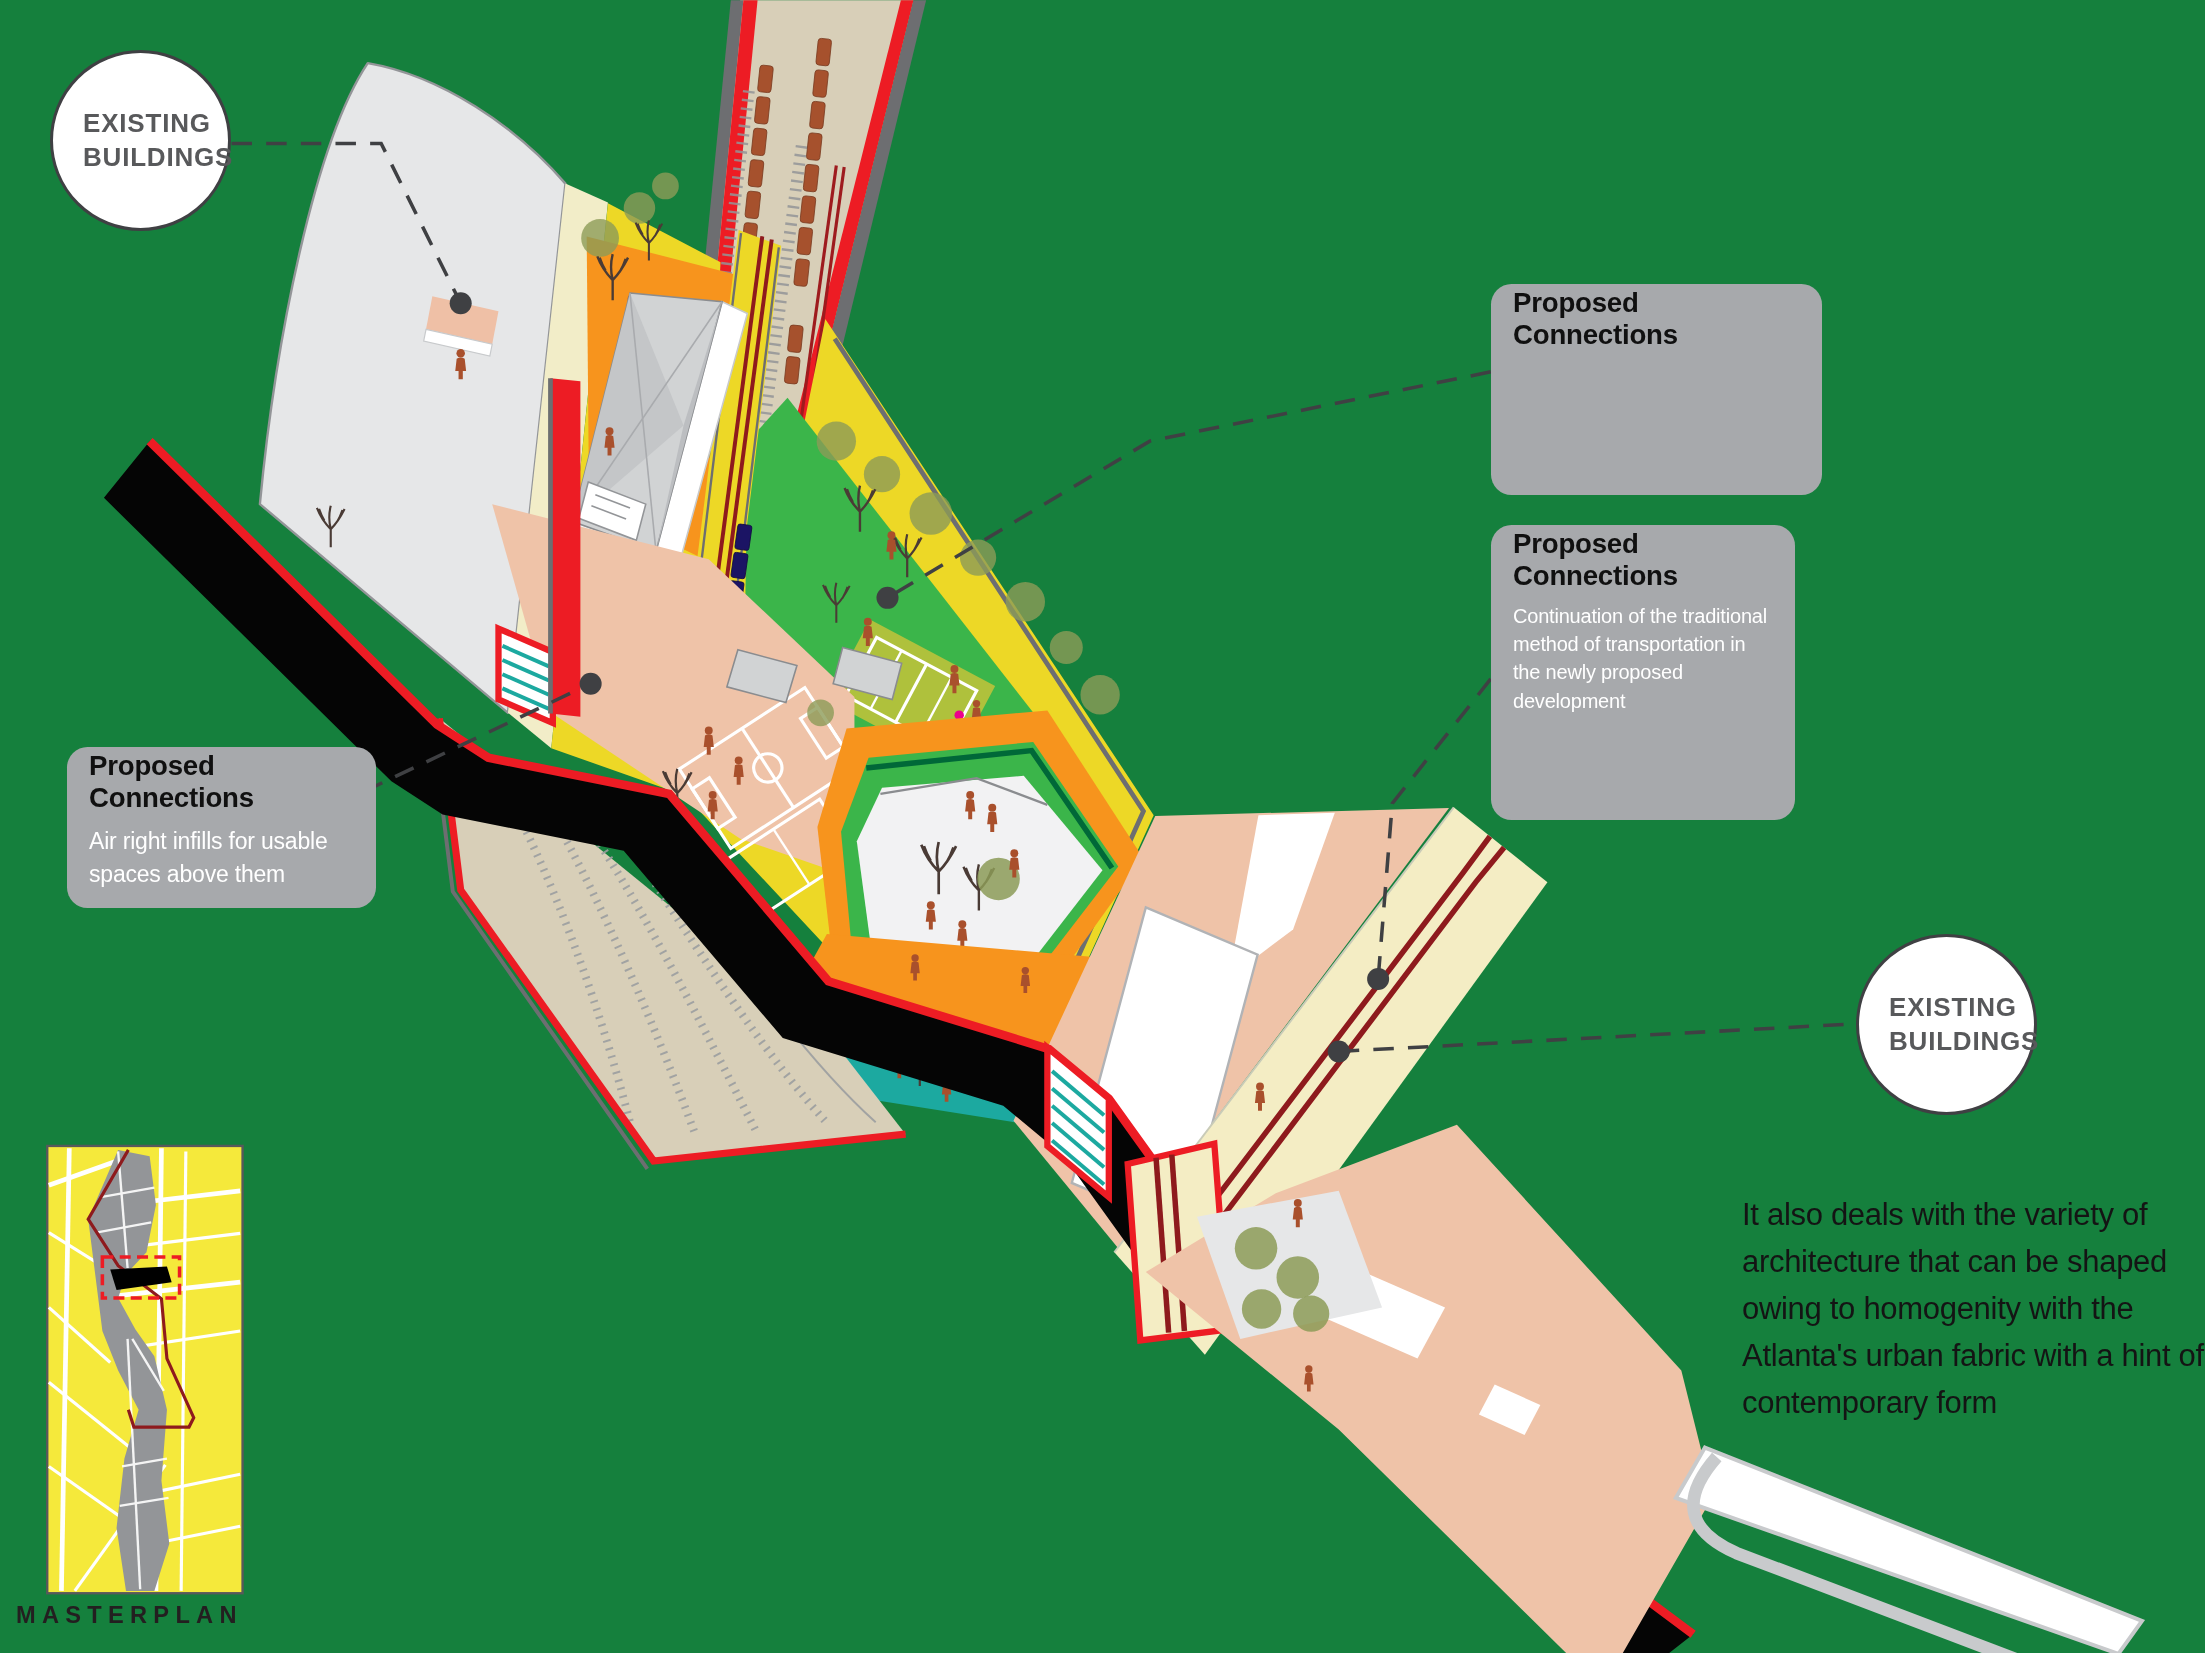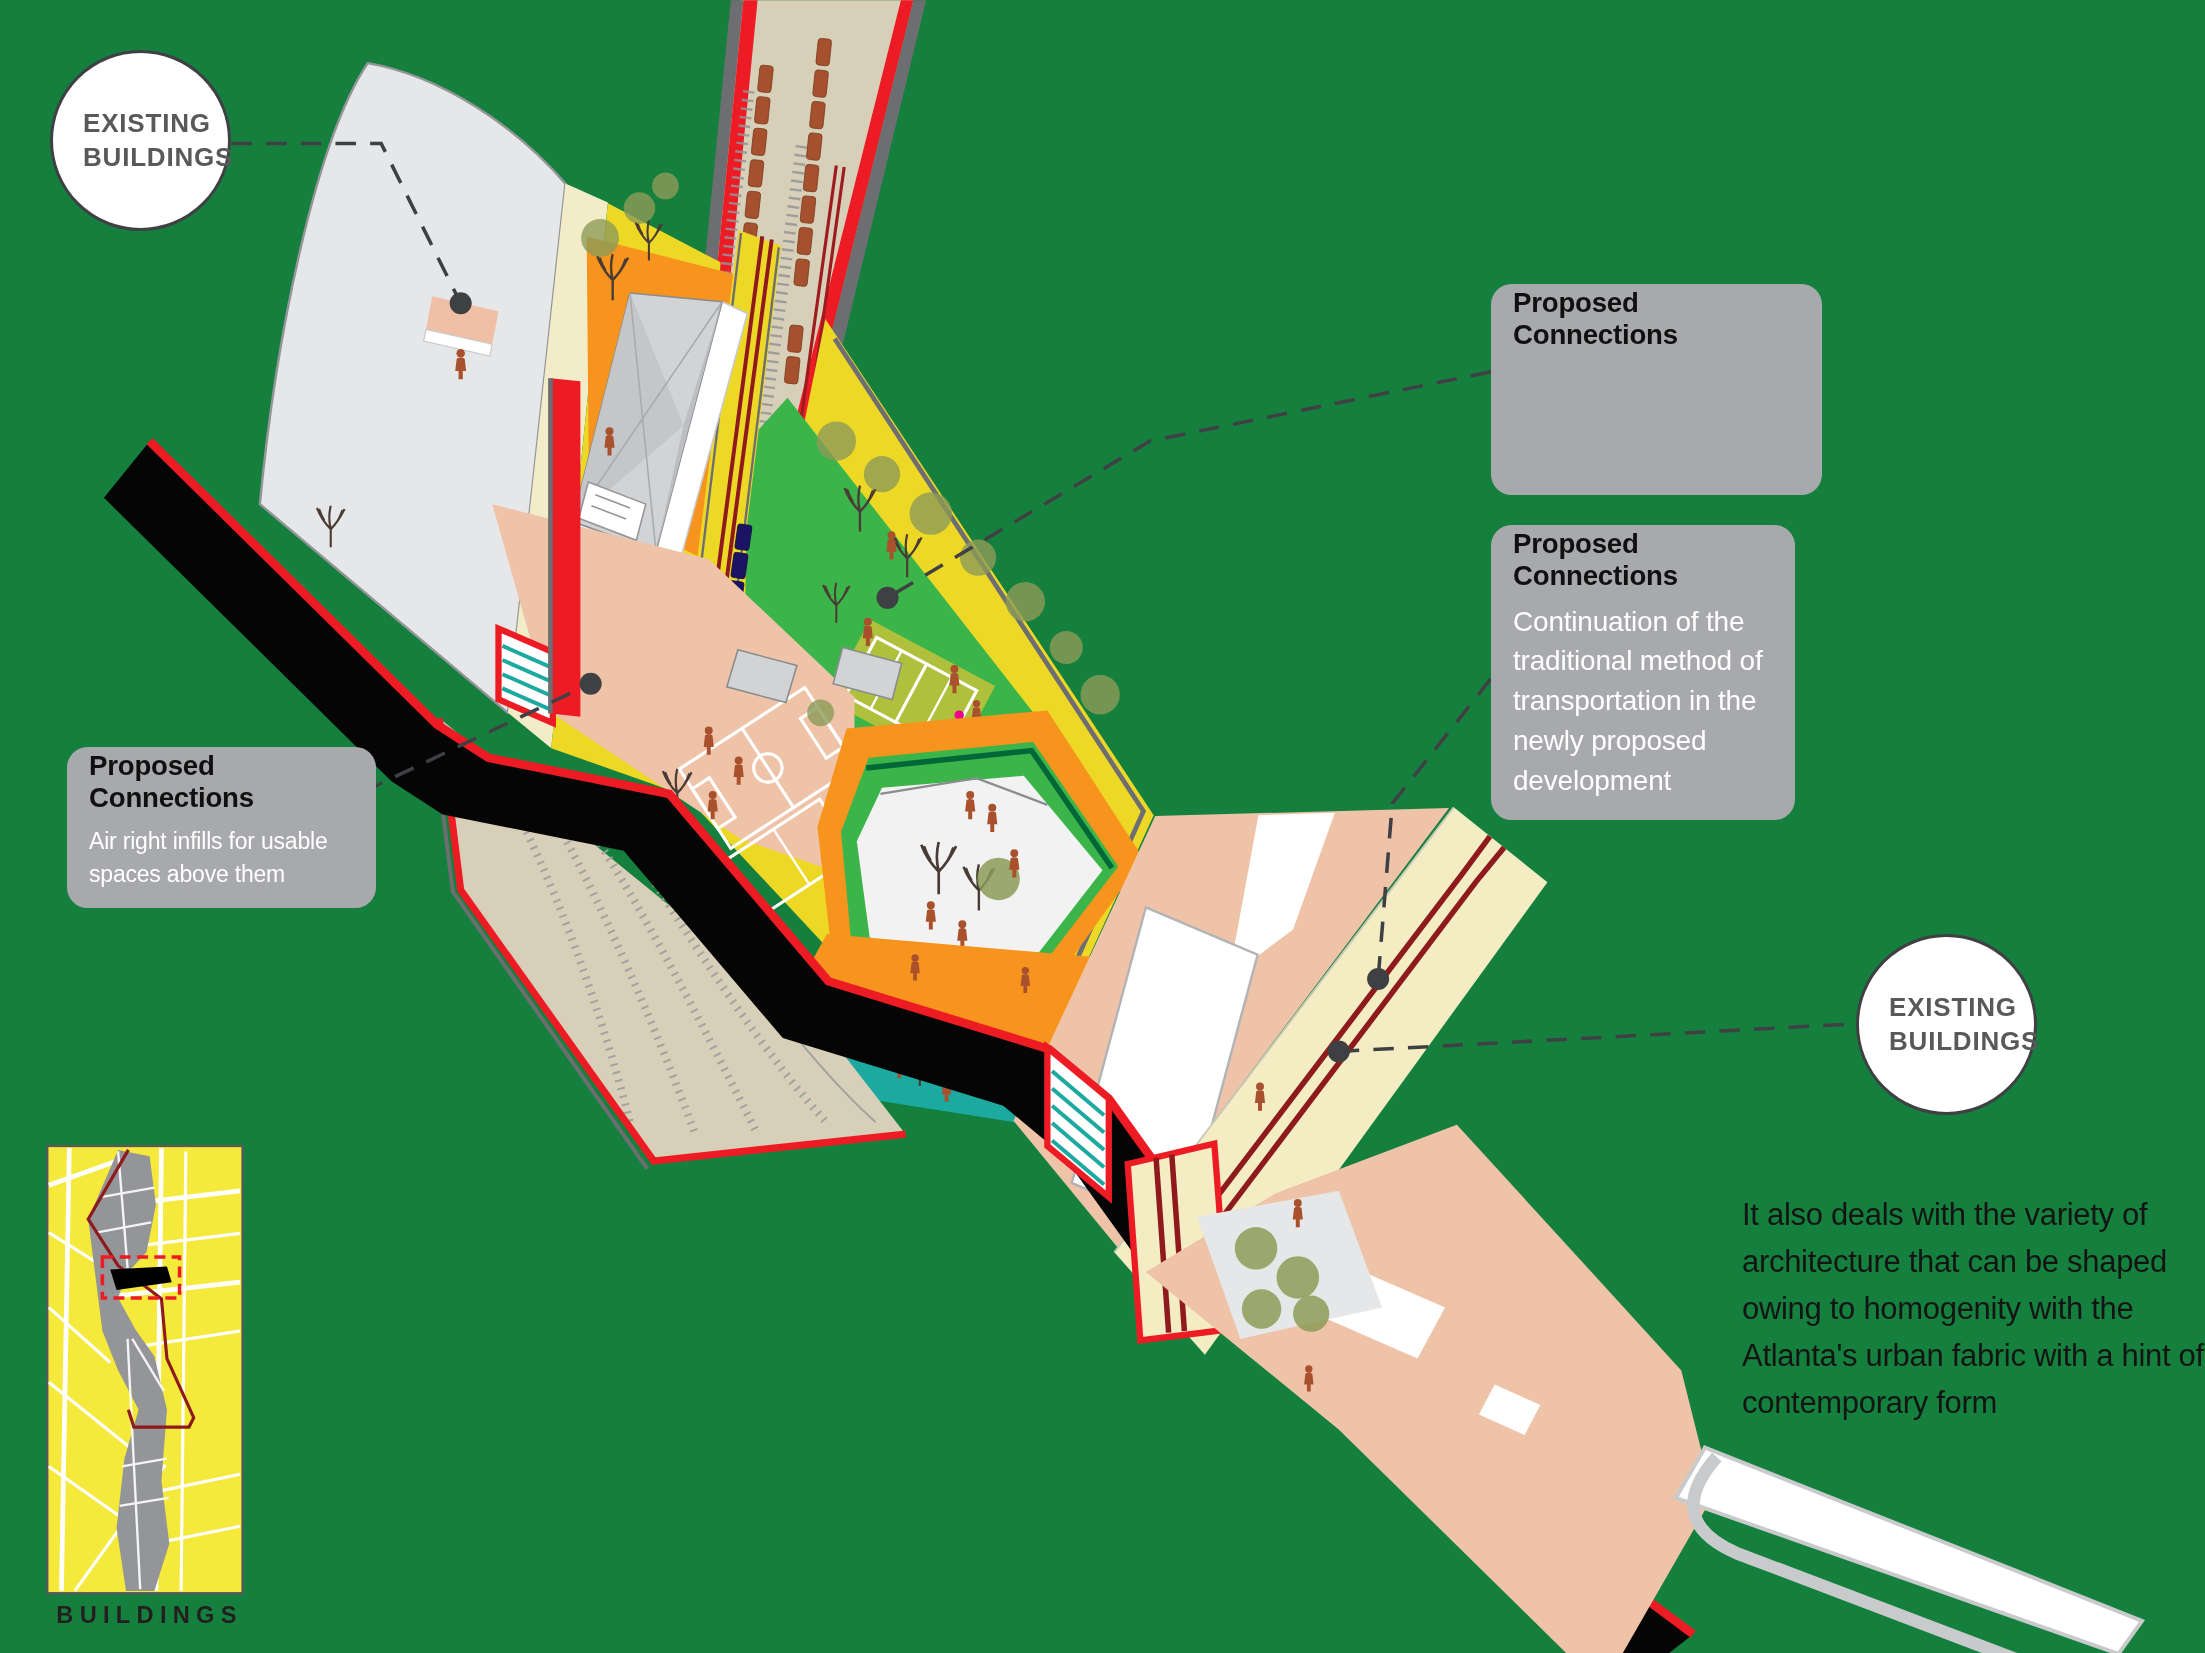--- a/index.html
+++ b/index.html
@@ -12,21 +12,21 @@
   .circle-left{left:50px;top:50px;width:181px;height:181px;}
   .circle-right{left:1856px;top:934px;width:181px;height:181px;}
   .callout-circle .lbl{font-size:26px;font-weight:bold;color:#58595B;line-height:1.28;
          letter-spacing:0.8px;width:115px;}
   .callout-box{position:absolute;background:#A7A9AC;border-radius:20.5px;padding:3px 22px;}
   .box-residential{left:1491px;top:284px;width:331px;height:211px;}
   .box-transport{left:1491px;top:525px;width:304px;height:295px;}
   .box-airrights{left:67px;top:747px;width:309px;height:161px;}
   .callout-box .ttl{font-size:27.6px;font-weight:bold;color:#101010;letter-spacing:-0.2px;}
   .callout-box .bod{font-size:24.4px;color:#ffffff;line-height:1.42;margin-top:1.6px;letter-spacing:-0.2px;}
-  .box-transport .bod{font-size:28px;margin-top:9.5px;}
+  .box-transport .bod{font-size:20px;margin-top:9.5px;}
   .box-airrights .bod{font-size:23px;margin-top:11px;}
   .note{position:absolute;left:1742px;top:1191px;width:473px;font-size:31px;line-height:1.52;
         color:#141414;letter-spacing:-0.3px;}
   .inset-label{position:absolute;left:15.8px;top:1602px;width:227px;text-align:right;
         font-size:23.6px;font-weight:bold;letter-spacing:6.3px;color:#231F20;}
 </style>
 </head>
 <body>
 
 <div class="stage">
@@ -374,16 +374,16 @@
   <div class="bod">Continuation of the traditional method of transportation in the newly proposed development</div>
 </div>
 
 <div class="callout-box box-airrights">
   <div class="ttl">Proposed Connections</div>
   <div class="bod">Air right infills for usable spaces above them</div>
 </div>
 
 <div class="note">It also deals with the variety of architecture that can be shaped owing to homogenity with the Atlanta's urban fabric with a hint of contemporary form</div>
 
-<div class="inset-label">BUILDINGS</div>
+<div class="inset-label">MASTERPLAN</div>
 
 </div>
 
 
 </body></html>

